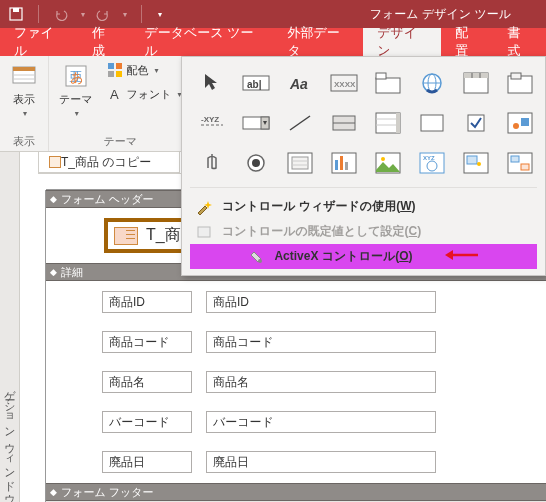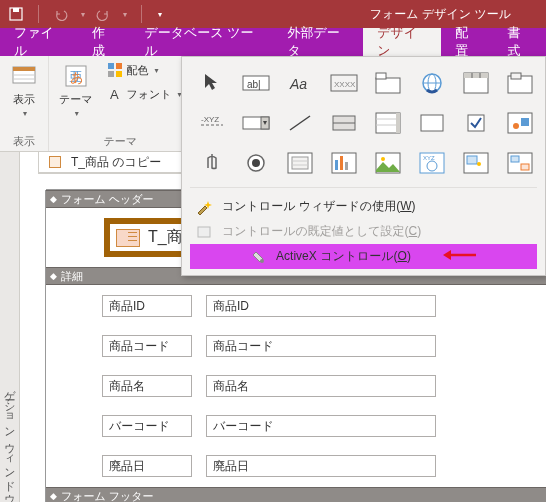--- a/index.html
+++ b/index.html
@@ -3,66 +3,66 @@
 <meta charset="utf-8">
 <style>
   * { margin: 0; padding: 0; box-sizing: border-box; font-family: "Yu Gothic UI", "Meiryo UI", sans-serif; }
   body { width: 546px; height: 502px; background: #fff; overflow: hidden; font-size: 12px; color: #333; }
   
   .titlebar { height: 28px; background: #a4373a; display: flex; align-items: center; color: #fff; }
   .qat { display: flex; align-items: center; gap: 10px; padding: 0 8px; }
   .qat-sep { width: 1px; height: 18px; background: rgba(255,255,255,0.3); margin: 0 4px; }
   .title-tool { margin-left: auto; padding-right: 35px; font-size: 12px; }
   
-  .tabs { height: 28px; background: #a21caf; display: flex; align-items: stretch; }
+  .tabs { height: 28px; background: #ef4444; display: flex; align-items: stretch; }
   .tab { padding: 0 14px; display: flex; align-items: center; color: #fff; font-size: 13px; cursor: pointer; }
   .tab.active { background: #f3f2f1; color: #a4373a; }
   
   .ribbon { height: 96px; background: #f3f2f1; border-bottom: 1px solid #d0cec9; display: flex; position: relative; }
   .rgroup { border-right: 1px solid #e1dfdd; padding: 4px 6px 2px; display: flex; flex-direction: column; }
   .rgroup-body { flex: 1; display: flex; align-items: flex-start; gap: 6px; }
   .rgroup-label { text-align: center; font-size: 11px; color: #666; padding-top: 2px; }
   .big-btn { display: flex; flex-direction: column; align-items: center; gap: 2px; padding: 2px 4px; cursor: pointer; }
   .big-btn .lbl { font-size: 11px; }
   .mini-col { display: flex; flex-direction: column; gap: 4px; }
   .mini-btn { display: flex; align-items: center; gap: 4px; padding: 2px 4px; cursor: pointer; font-size: 11px; }
   .ico { display: inline-flex; align-items: center; justify-content: center; }
   .ico16 { width: 16px; height: 16px; }
   .ico24 { width: 28px; height: 28px; }
   
-  .controls-popup { position: absolute; left: 181px; top: 0; width: 365px; background: #f3f2f1; border: 1px solid #c8c6c4; box-shadow: 2px 2px 6px rgba(0,0,0,0.25); z-index: 10; }
+  .controls-popup { position: absolute; left: 181px; top: 0; width: 365px; background: #f3f2f1; border: 1px solid #c8c6c4; box-shadow: 2px 2px 6px rgba(0,0,0,0.25); z-index: 10; font-weight: bold; }
   .ctrl-grid { display: grid; grid-template-columns: repeat(8, 40px); grid-auto-rows: 36px; gap: 4px; padding: 8px 10px 4px; }
   .ctrl-cell { display: flex; align-items: center; justify-content: center; cursor: pointer; }
   .ctrl-sep { height: 1px; background: #e1dfdd; margin: 2px 8px; }
   .ctrl-menu { padding: 4px 8px 6px; }
   .ctrl-menu-item { display: flex; align-items: center; gap: 10px; padding: 4px 6px; font-size: 12px; cursor: pointer; }
   .ctrl-menu-item.disabled { color: #a19f9d; }
   .ctrl-menu-item.highlight { background: #d946ef; justify-content: center; }
   .arrow-red { margin-left: 20px; }
   
   .image-btn { position: absolute; right: 0; top: 0; width: 30px; height: 94px; display: flex; flex-direction: column; align-items: center; justify-content: center; gap: 2px; font-size: 11px; }
   
   .workspace { position: relative; display: flex; height: calc(100% - 152px); }
   .navpane { width: 20px; background: #eae8e6; border-right: 1px solid #d0cec9; display: flex; align-items: flex-end; justify-content: center; }
   .navpane .vtxt { writing-mode: vertical-rl; font-size: 11px; padding-bottom: 4px; color: #555; }
   
   .designarea { flex: 1; position: relative; background: #fff; }
-  .formtab { position: absolute; left: 18px; top: -1px; height: 22px; border: 1px solid #d0cec9; background: #fff; padding: 0 28px 0 10px; display: flex; align-items: center; gap: 10px; font-size: 12px; }
+  .formtab { position: absolute; left: 18px; top: -1px; height: 22px; border: 1px solid #d0cec9; background: #fff; padding: 0 28px 0 10px; display: flex; align-items: center; gap: 0; font-size: 12px; }
   .formtab .sq { width: 12px; height: 12px; border: 1px solid #d08a40; background: #fceee0; }
   .formtab-bar { position: absolute; left: 18px; right: 0; top: 21px; height: 1px; background: #d0cec9; }
   
   .ruler-h { position: absolute; left: 26px; right: 0; top: 26px; height: 12px; background: #fff; border-bottom: 1px solid #999; }
   .ruler-v { position: absolute; left: 14px; top: 38px; bottom: 0; width: 12px; background: #fff; border-right: 1px solid #999; }
   
   .formbody { position: absolute; left: 26px; right: 0; top: 38px; bottom: 0; background: #e8e6e3; overflow: hidden; }
   .section-hdr { height: 18px; background: #8f8b88; color: #fff; display: flex; align-items: center; padding-left: 4px; gap: 4px; font-size: 11px; border-top: 1px solid #6b6663; border-bottom: 1px solid #6b6663; }
   .section-hdr .tri { font-size: 9px; }
   .form-canvas { background: #fff; margin: 0; }
   
-  .title-ctrl { margin: 6px 0 6px 58px; display: inline-flex; align-items: center; gap: 8px; background: #fff; border: 6px solid #a16207; padding: 3px 10px 3px 6px; font-size: 16px; }
+  .title-ctrl { margin: 6px 0 6px 58px; display: inline-flex; align-items: center; gap: 8px; background: #fff; border: 4px solid #a16207; padding: 3px 10px 3px 6px; font-size: 16px; }
   .title-ctrl .ticon { width: 24px; height: 18px; background: #f8d8c8; border: 1px solid #d08a40; position: relative; }
   .title-ctrl .ticon::after { content: ""; position: absolute; right: 2px; top: 2px; bottom: 2px; width: 9px; background: repeating-linear-gradient(#d08a40 0 1px, transparent 1px 4px); }
   
   .detail-rows { padding: 10px 0 10px 56px; display: flex; flex-direction: column; gap: 18px; }
   .drow { display: flex; gap: 14px; }
   .dlabel, .dfield { border: 1px solid #b0adab; background: #fff; height: 22px; display: flex; align-items: center; padding: 0 6px; font-size: 12px; }
   .dlabel { width: 90px; }
   .dfield { width: 230px; }
   
   .underline { text-decoration: underline; }

